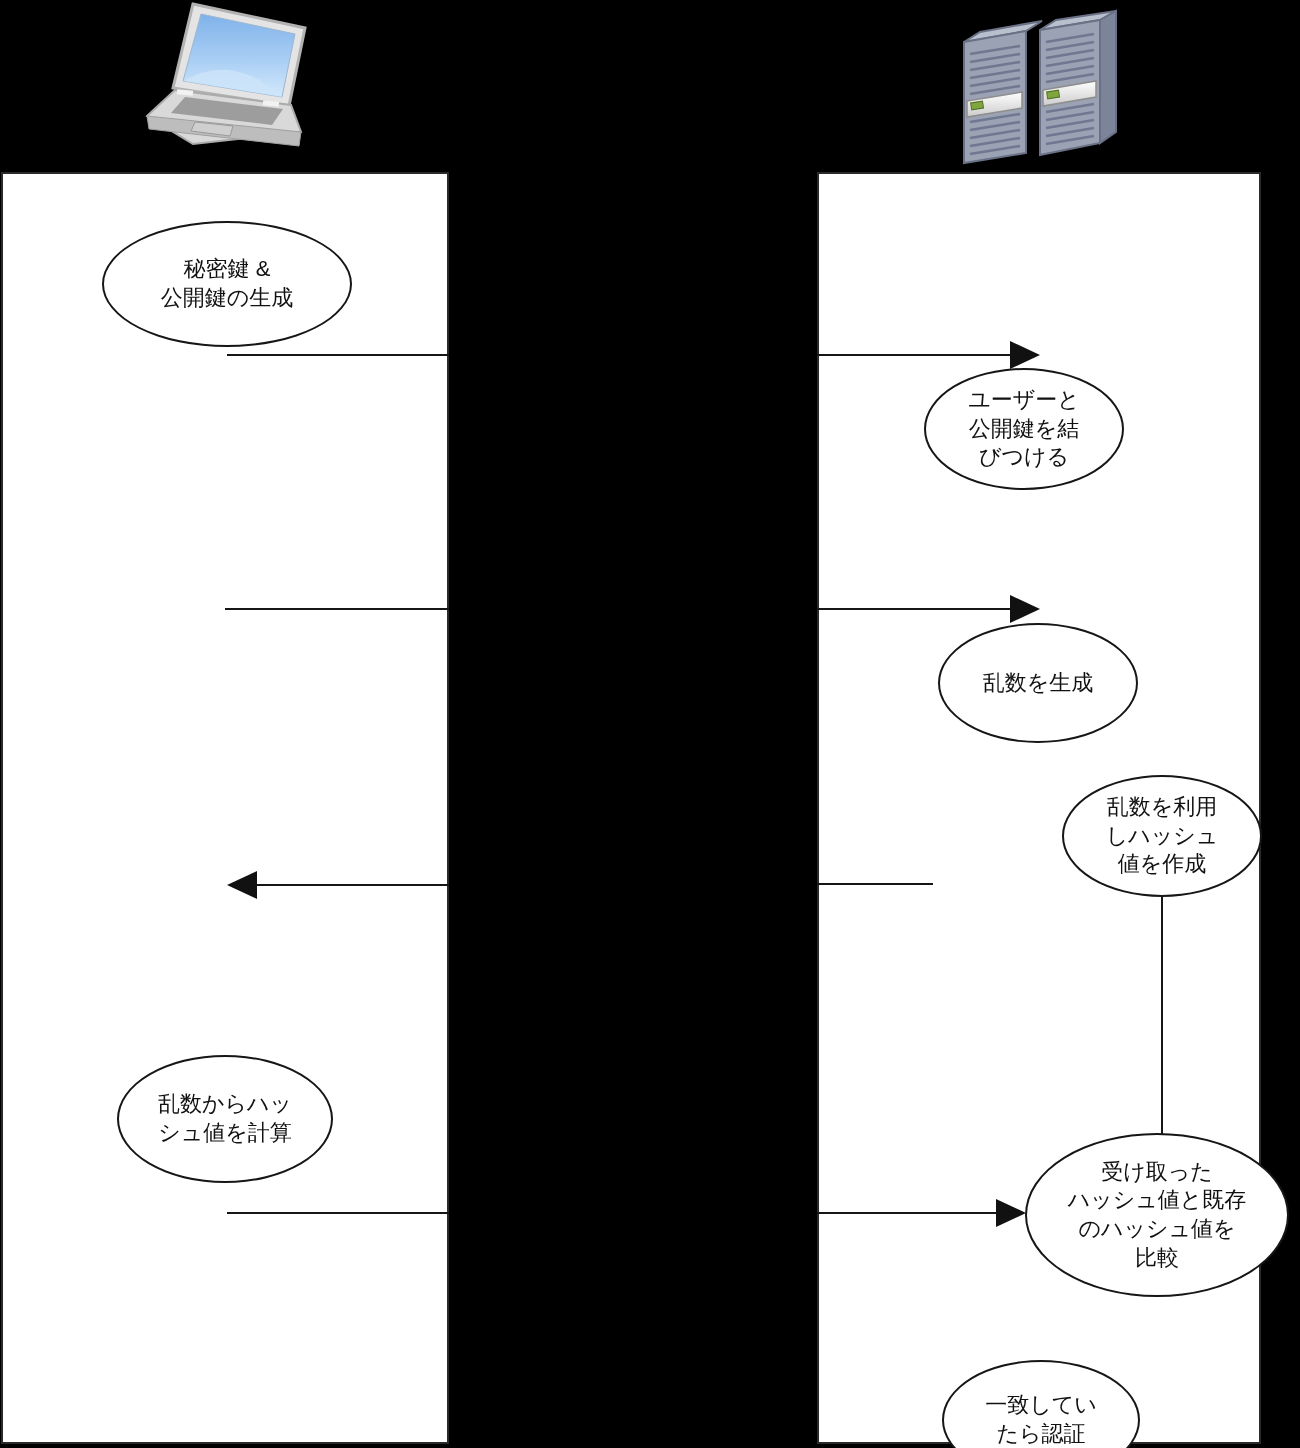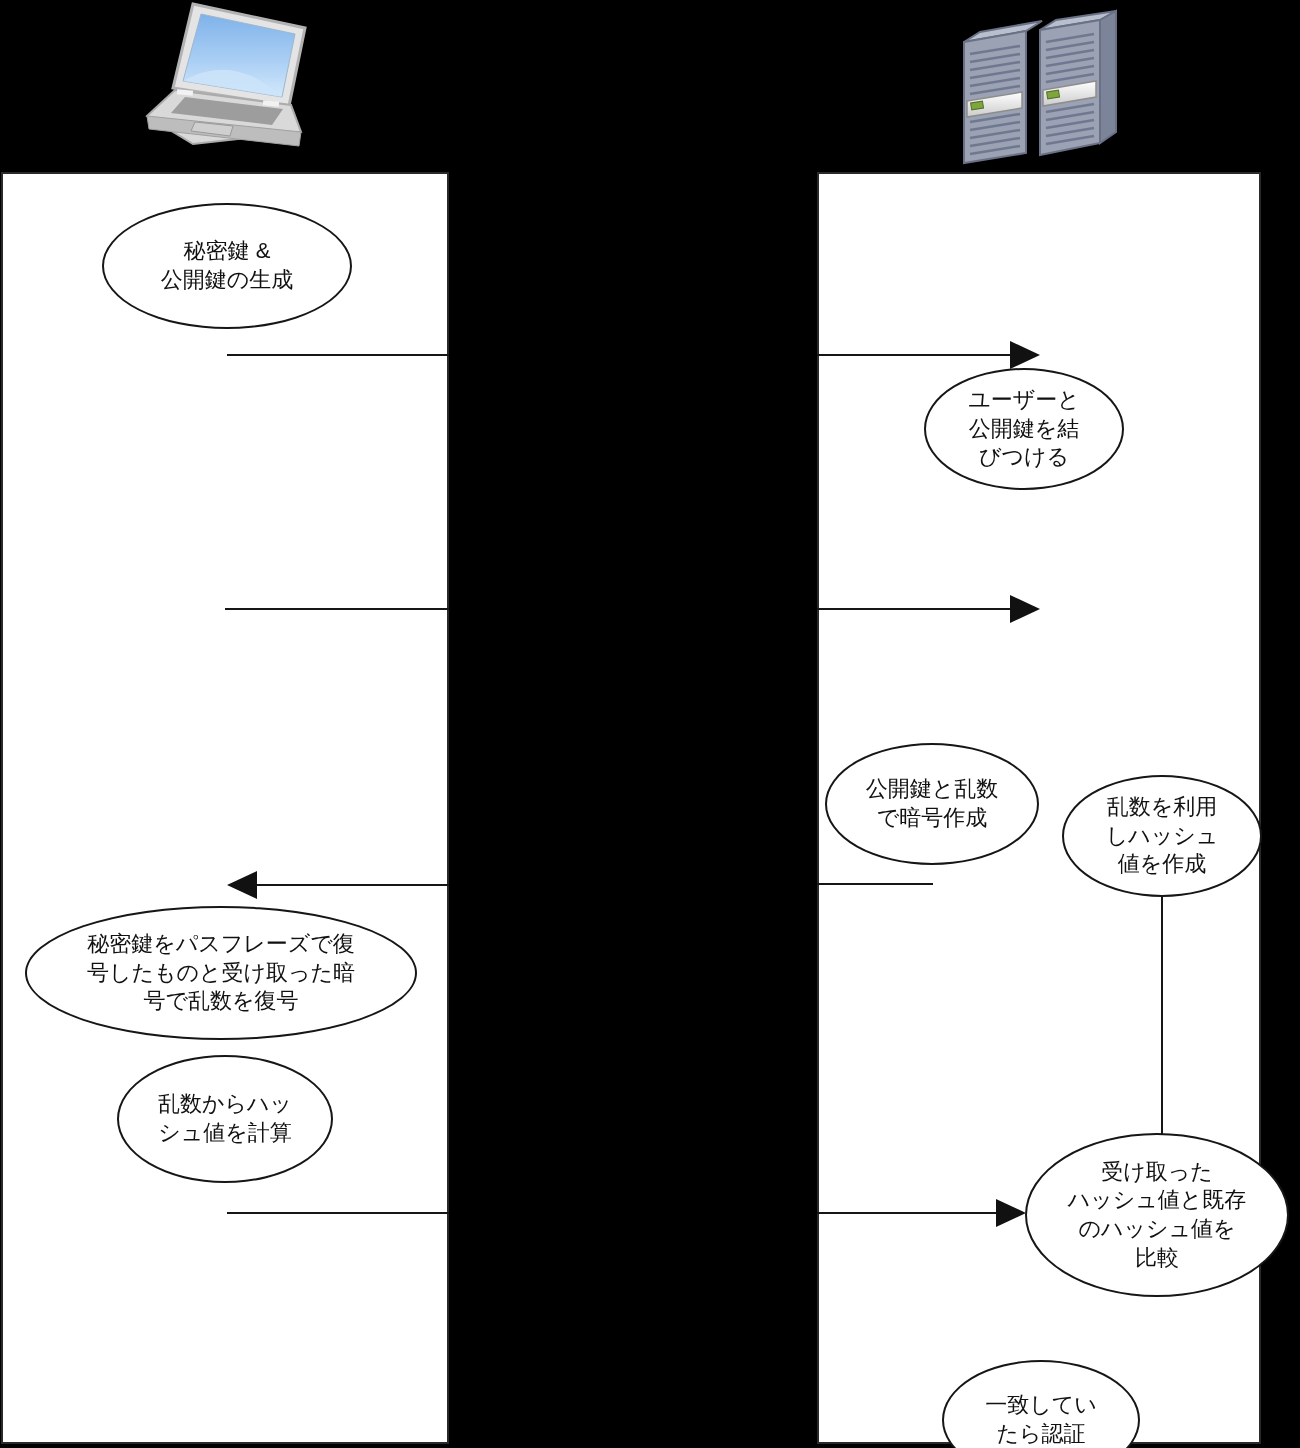--- a/index.html
+++ b/index.html
@@ -11,21 +11,21 @@
     position:absolute;background:#fff;border:2px solid #2a2a2a;box-sizing:border-box;
   }
   #lane-client{left:1px;top:172px;width:448px;height:1272px;}
   #lane-server{left:817px;top:172px;width:444px;height:1272px;}
 
   .ellipse{
     position:absolute;background:#fff;border:2px solid #161616;border-radius:50%;
     box-sizing:border-box;display:flex;align-items:center;justify-content:center;
     text-align:center;white-space:pre-line;font-size:22px;line-height:1.3;z-index:3;
   }
-  #e-client-keygen {left:102px;top:203px;width:250px;height:126px;}
+  #e-client-keygen {left:102px;top:221px;width:250px;height:126px;}
   #e-server-bind   {left:924px;top:368px;width:200px;height:122px;}
   #e-server-random {left:938px;top:623px;width:200px;height:120px;}
   #e-server-encrypt{left:825px;top:743px;width:214px;height:122px;}
   #e-server-hash   {left:1062px;top:775px;width:200px;height:122px;}
   #e-client-decrypt{left:25px;top:906px;width:392px;height:134px;}
   #e-client-hash   {left:117px;top:1055px;width:216px;height:128px;}
   #e-server-compare{left:1025px;top:1133px;width:264px;height:164px;}
   #e-server-auth   {left:942px;top:1360px;width:198px;height:120px;}
 
   .hline{position:absolute;height:2px;background:#161616;z-index:2;}
@@ -153,28 +153,24 @@
   <div class="hline" id="m4-right"></div>
   <div class="arrow-r" id="m4-head"></div>
 
   <div class="vline" id="v-conn"></div>
 
   <div class="ellipse" id="e-client-keygen">秘密鍵 &amp;
 公開鍵の生成</div>
   <div class="ellipse" id="e-server-bind">ユーザーと
 公開鍵を結
 びつける</div>
-  <div class="ellipse" id="e-server-encrypt">公開鍵と乱数
-で暗号作成</div>
+  <div class="ellipse" id="e-server-random">乱数を生成</div>
   <div class="ellipse" id="e-server-hash">乱数を利用
 しハッシュ
 値を作成</div>
-  <div class="ellipse" id="e-client-decrypt">秘密鍵をパスフレーズで復
-号したものと受け取った暗
-号で乱数を復号</div>
   <div class="ellipse" id="e-server-compare">受け取った
 ハッシュ値と既存
 のハッシュ値を
 比較</div>
   <div class="ellipse" id="e-client-hash">乱数からハッ
 シュ値を計算</div>
   <div class="ellipse" id="e-server-auth">一致してい
 たら認証</div>
 
 </div>

